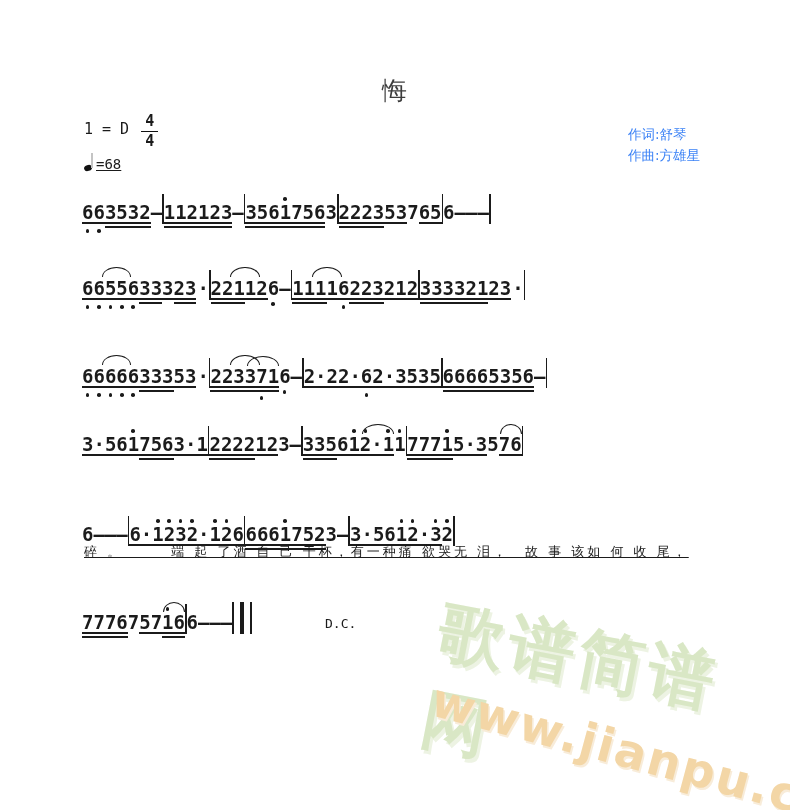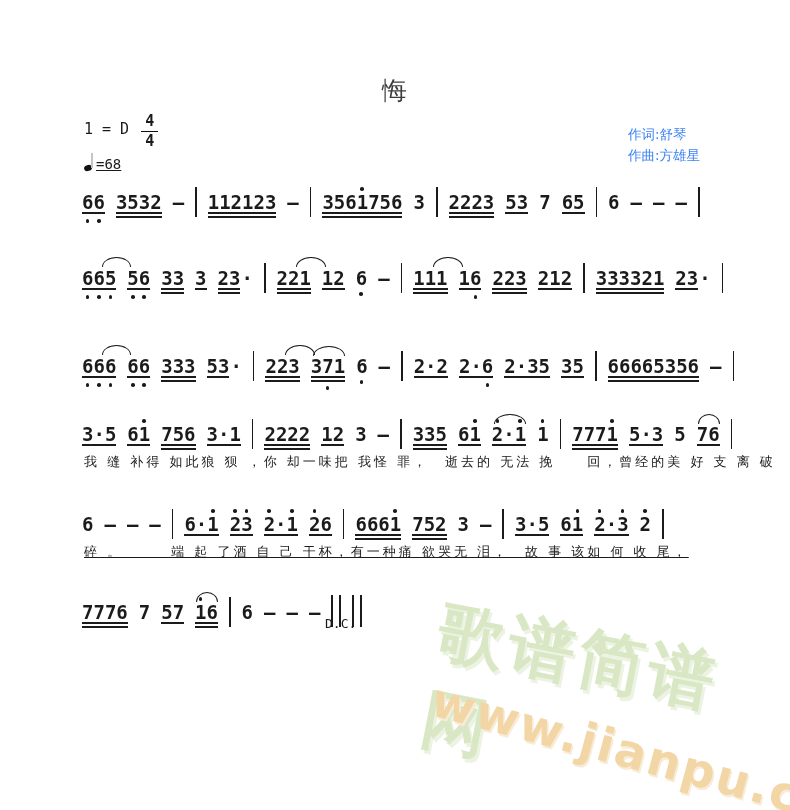--- a/index.html
+++ b/index.html
@@ -26,21 +26,21 @@
   .qnote{position:relative;width:11px;height:22px;display:inline-block;}
   .qnote::before{content:"";position:absolute;left:0;bottom:1px;width:8px;height:6px;
     background:#111;border-radius:50%;transform:rotate(-20deg);}
   .qnote::after{content:"";position:absolute;left:7px;bottom:4px;width:1.5px;height:15px;
     background:#c4c4c4;}
   .credits{
     position:absolute;left:628px;top:124px;font:13.5px "DejaVu Sans",sans-serif;
     line-height:21px;color:#3b82f6;
   }
   #score{position:absolute;inset:0;z-index:1;}
-  .score-line{position:absolute;left:82px;display:flex;align-items:center;gap:11px;height:44px;}
+  .score-line{position:absolute;left:82px;display:flex;align-items:flex-end;height:44px;}
   .tok{position:relative;}
   .txt{position:relative;display:inline-block;
     font:bold 19px/24px "DejaVu Sans Mono",monospace;color:#1b1b1b;}
   .ul{position:absolute;left:0;right:0;height:1.6px;background:#1b1b1b;display:block;}
   .ul.l1{bottom:0px;}
   .ul.l2{bottom:-4px;}
   .dot{position:absolute;width:3.5px;height:3.5px;border-radius:50%;background:#1b1b1b;display:block;}
   .aug{font:bold 19px/24px "DejaVu Sans Mono",monospace;margin-left:1px;}
   .dash{font:bold 19px/24px "DejaVu Sans Mono",monospace;}
   .bar{width:1.6px;height:30px;background:#1b1b1b;margin-top:-1px;}
@@ -169,21 +169,20 @@
       <div class="tok"><span class="txt">61<i class="ul l1"></i><i class="dot" style="left: calc(1.5ch - 2px); top: -3px;"></i></span></div>
       <div class="tok"><span class="txt">2·1<i class="ul l1"></i><i class="dot" style="left: calc(0.5ch - 2px); top: -3px;"></i><i class="dot" style="left: calc(2.5ch - 2px); top: -3px;"></i></span><i class="tie tover"></i></div>
       <div class="tok"><span class="txt">1<i class="dot" style="left: calc(0.5ch - 2px); top: -3px;"></i></span></div>
       <div class="bar"></div>
       <div class="tok"><span class="txt">7771<i class="ul l1"></i><i class="ul l2"></i><i class="dot" style="left: calc(3.5ch - 2px); top: -3px;"></i></span></div>
       <div class="tok"><span class="txt">5·3<i class="ul l1"></i></span></div>
       <div class="tok"><span class="txt">5</span></div>
       <div class="tok"><span class="txt">76<i class="ul l1"></i></span><i class="tie tover"></i></div>
       <div class="bar"></div>
     </div>
-    <div class="lyrics" style="top: 453px;">我 缝 补得 如此狼 狈 ，你 却一味把 我怪 罪，　逝去的 无法 挽　　回，曾经的美 好 支 离 破</div>
     <div class="score-line" style="top: 502px;">
       <div class="tok"><span class="txt">6</span></div>
       <div class="dash">—</div>
       <div class="dash">—</div>
       <div class="dash">—</div>
       <div class="bar"></div>
       <div class="tok"><span class="txt">6·1<i class="ul l1"></i><i class="dot" style="left: calc(2.5ch - 2px); top: -3px;"></i></span></div>
       <div class="tok"><span class="txt">23<i class="ul l1"></i><i class="dot" style="left: calc(0.5ch - 2px); top: -3px;"></i><i class="dot" style="left: calc(1.5ch - 2px); top: -3px;"></i></span></div>
       <div class="tok"><span class="txt">2·1<i class="ul l1"></i><i class="dot" style="left: calc(0.5ch - 2px); top: -3px;"></i><i class="dot" style="left: calc(2.5ch - 2px); top: -3px;"></i></span></div>
       <div class="tok"><span class="txt">26<i class="ul l1"></i><i class="dot" style="left: calc(0.5ch - 2px); top: -3px;"></i></span></div>

